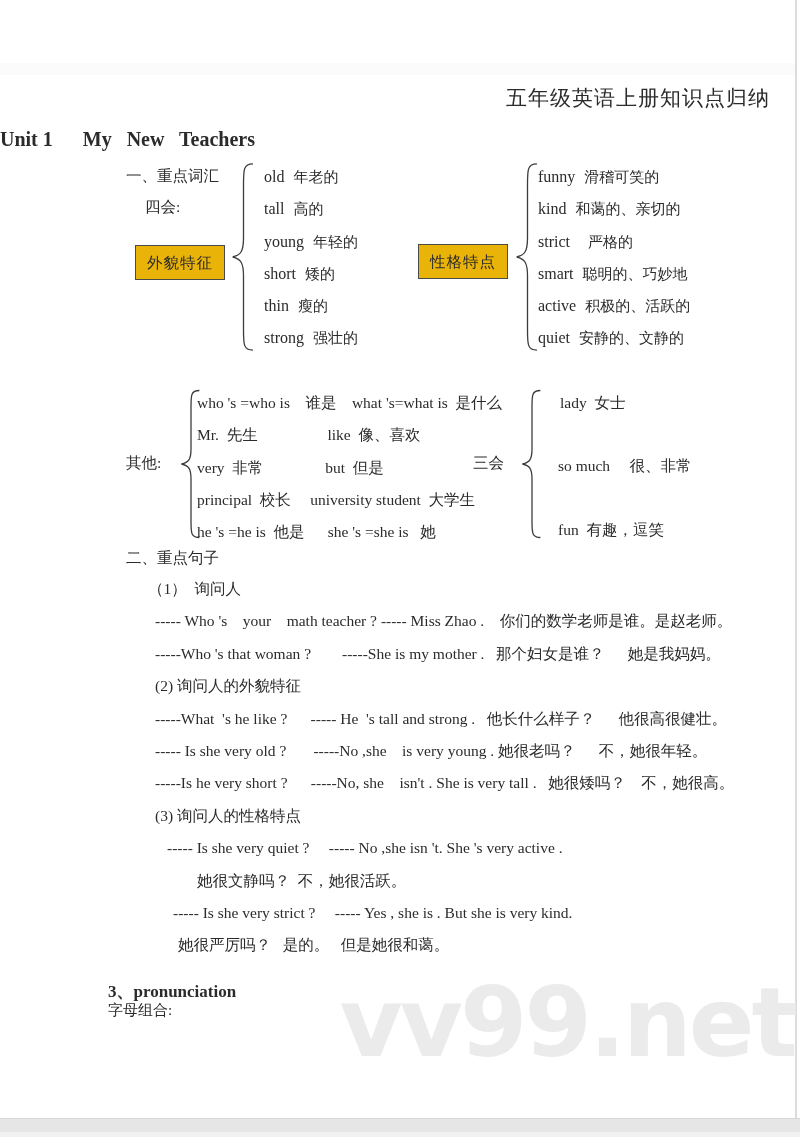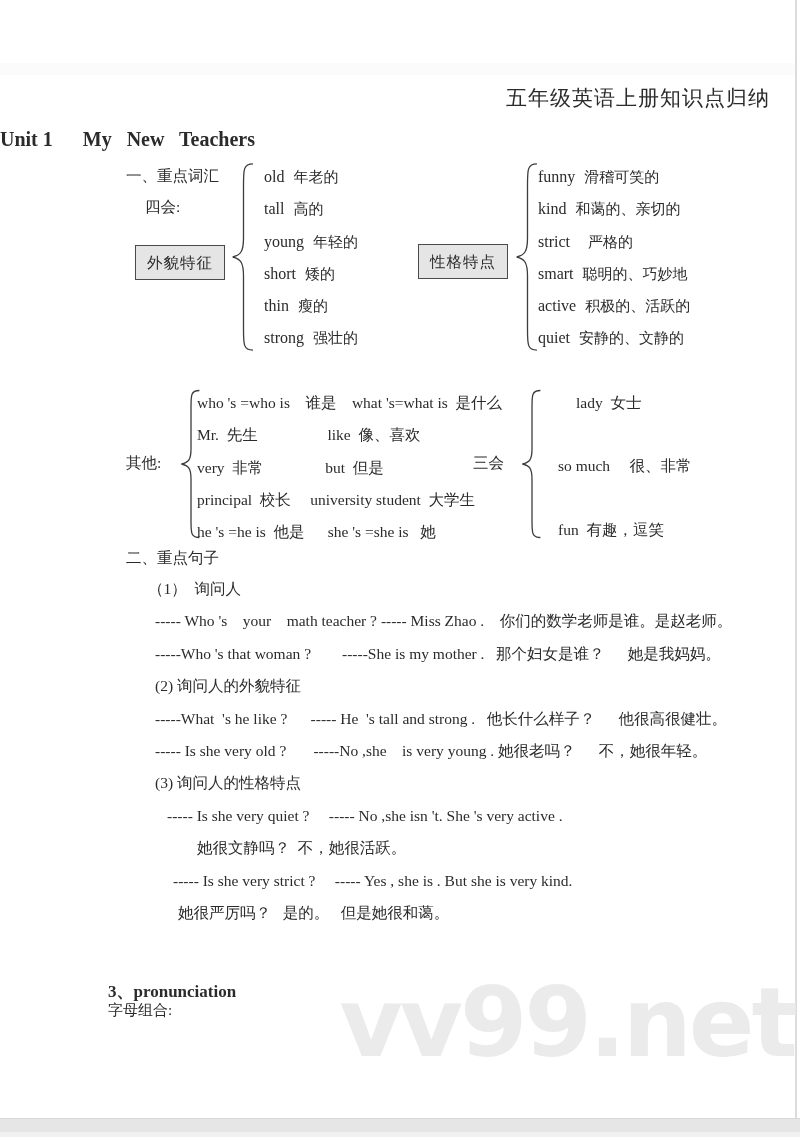--- a/index.html
+++ b/index.html
@@ -5,21 +5,21 @@
   html,body{margin:0;padding:0;}
   body{
     width:800px;height:1137px;background:#ffffff;position:relative;overflow:hidden;
     font-family:"Liberation Serif","DejaVu Serif",serif;color:#2b2b2b;
   }
   .a{position:absolute;}
   .title{left:0;top:84px;width:770px;text-align:right;font-size:21px;letter-spacing:1px;}
   .unit{left:0;top:128px;width:756px;text-align:left;font-size:20px;font-weight:bold;white-space:pre;}
   .h15{font-size:15.5px;line-height:19px;}
   .vbox{
-    width:88px;height:33px;line-height:33px;border:1px solid #4a4a4a;background:#e5e5e5;
+    width:88px;height:33px;line-height:33px;border:1px solid #4a4a4a;background:#eab308;
     text-align:center;font-size:15.5px;letter-spacing:1px;
   }
   .brace svg{display:block;width:100%;height:100%;}
   .vlist .row{height:32.3px;line-height:32.3px;white-space:pre;}
   .vlist .en{font-size:16px;}
   .vlist .zh{font-size:15px;margin-left:9px;}
   .orow{height:32.3px;line-height:32.3px;white-space:pre;font-size:15.5px;}
   .sanitem{height:32px;line-height:32px;white-space:pre;font-size:15.5px;}
   .sent{left:126px;top:573px;width:668px;}
   .sent .line{line-height:32.4px;white-space:pre;font-size:15.5px;}
@@ -94,32 +94,33 @@
   <div class="orow">principal  校长     university student  大学生</div>
   <div class="orow">he 's =he is  他是      she 's =she is   她</div>
 </div>
 
 <div class="a h15 z" style="left:473px;top:453px">三会</div>
 <div class="a brace z" style="left:520px;top:389px;width:24px;height:150px">
   <svg viewBox="0 0 20 100" preserveAspectRatio="none">
       <path d="M 17 1 C 10 1 10 4 10 12 L 10 40 C 10 47 8 49 2 50 C 8 51 10 53 10 60 L 10 88 C 10 96 10 99 17 99" fill="none" stroke="#3c3c3c" stroke-width="1.3" vector-effect="non-scaling-stroke"></path>
     </svg>
 </div>
-<div class="a sanitem z" style="left:576px;top:387px">lady  女士</div>
+<div class="a sanitem z" style="left:560px;top:387px">lady  女士</div>
 <div class="a sanitem z" style="left:558px;top:450px">so much     很、非常</div>
 <div class="a sanitem z" style="left:558px;top:514px">fun  有趣，逗笑</div>
 
 <div class="a h15 z" style="left:126px;top:548px">二、重点句子</div>
 <div class="a sent z">
   <div class="line p22">（1）  询问人</div>
   <div class="line p29">----- Who 's    your    math teacher ? ----- Miss Zhao .    你们的数学老师是谁。是赵老师。</div>
   <div class="line p29">-----Who 's that woman ?        -----She is my mother .   那个妇女是谁？      她是我妈妈。</div>
   <div class="line p29">(2) 询问人的外貌特征</div>
   <div class="line p29">-----What  's he like ?      ----- He  's tall and strong .   他长什么样子？      他很高很健壮。</div>
   <div class="line p29">----- Is she very old ?       -----No ,she    is very young . 她很老吗？      不，她很年轻。</div>
+  <div class="line p29">-----Is he very short ?      -----No, she    isn't . She is very tall .   她很矮吗？    不，她很高。</div>
   <div class="line p29">(3) 询问人的性格特点</div>
   <div class="line p41">----- Is she very quiet ?     ----- No ,she isn 't. She 's very active .</div>
   <div class="line p71">她很文静吗？  不，她很活跃。</div>
   <div class="line p47">----- Is she very strict ?     ----- Yes , she is . But she is very kind.</div>
   <div class="line p52">她很严厉吗？   是的。   但是她很和蔼。</div>
 </div>
 
 <div class="a pron-h z">3、pronunciation</div>
 <div class="a pron-s z">字母组合:</div>
 

